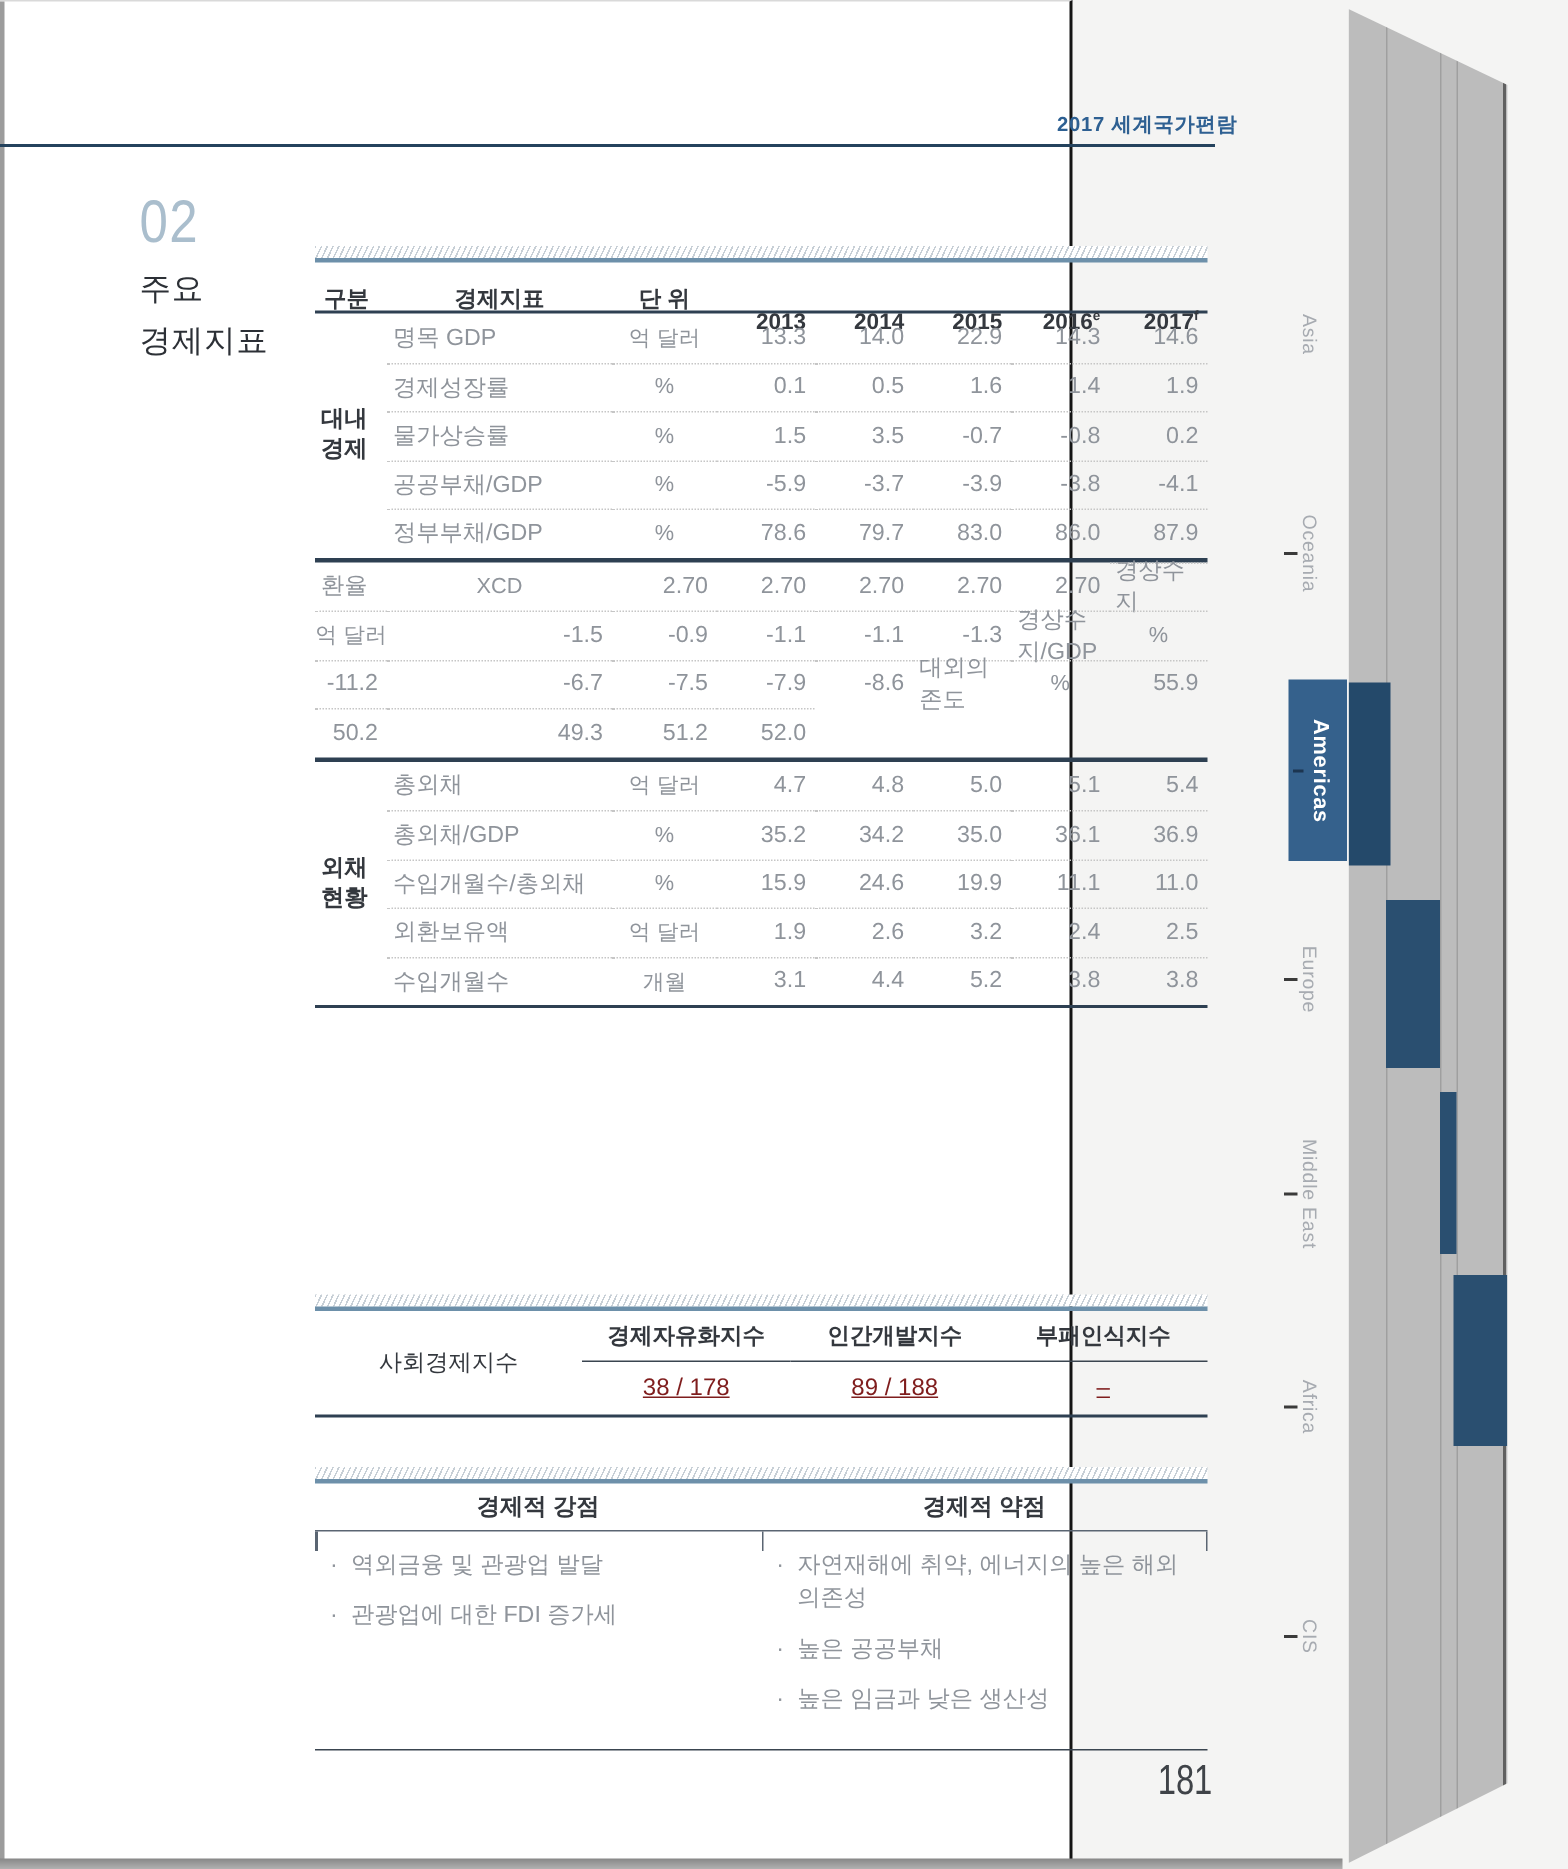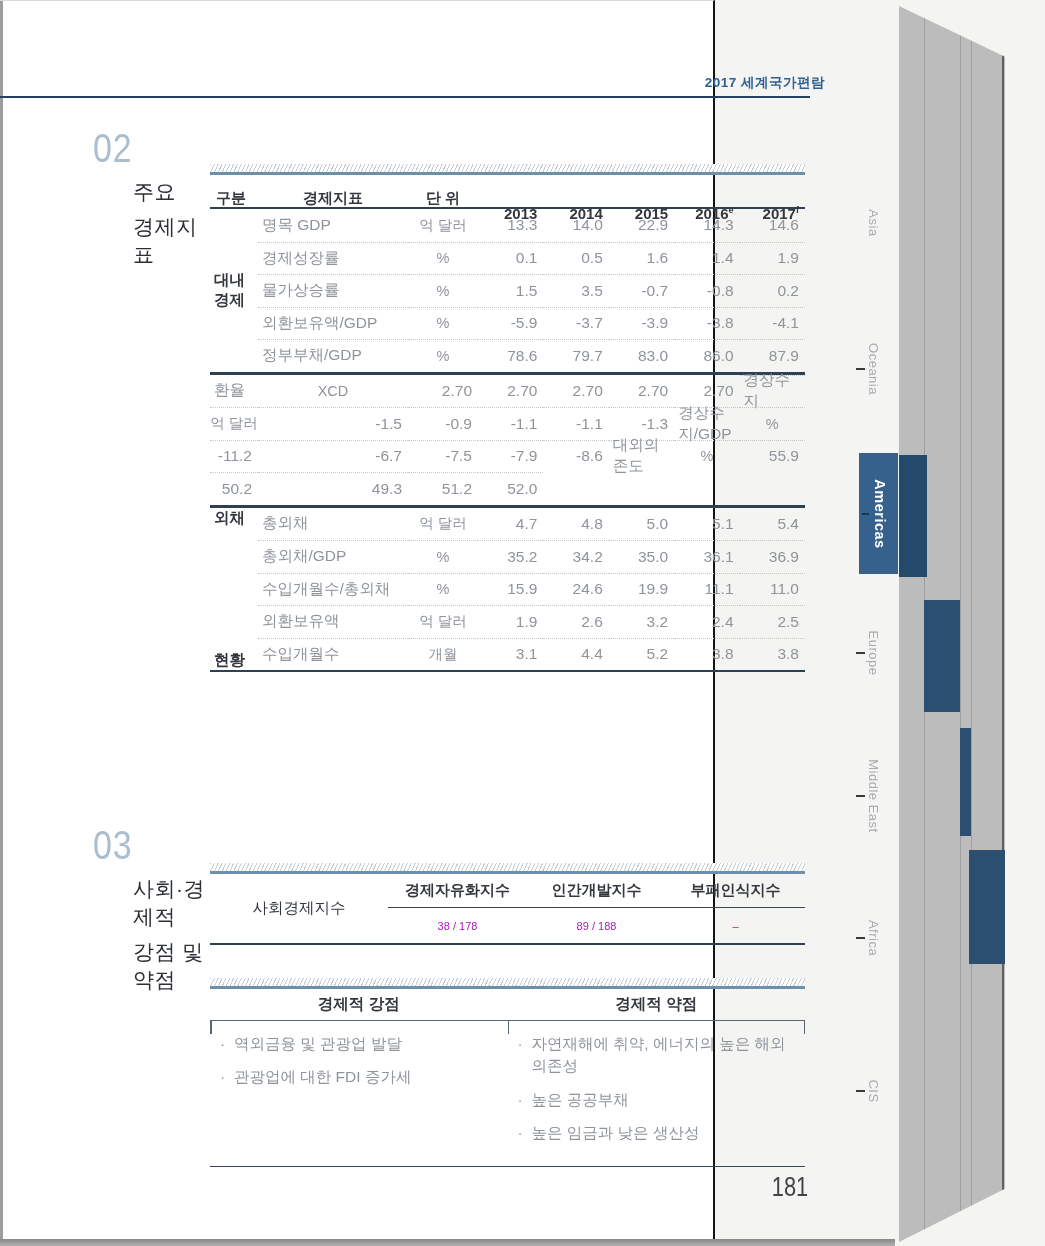--- a/index.html
+++ b/index.html
@@ -42,21 +42,21 @@
     letter-spacing:0.5px;
   }
   .header-rule { position:absolute; left:0; top:95px; width:810px; height:2px; background:#24425d; }
 
   
   .section-block { position:absolute; left:93px; width:120px; }
   .section-number {
     font-size:40px; color:#aabecd; letter-spacing:1px;
     transform:scaleX(0.85); transform-origin:left center;
   }
-  .section-title-line { font-size:21px; color:#2c3036; margin-top:7px; letter-spacing:0.5px;margin-left:40px; }
+  .section-title-line { font-size:21px; color:#2c3036; margin-top:7px; letter-spacing:0.5px; }
 
   
   .hatch-band {
     height:11px;
     background:repeating-linear-gradient(115deg,#c7cfd6 0 1px,#ffffff 1px 3.5px);
     border-bottom:3px solid #6d90aa;
   }
 
   
   .econ-table { position:absolute; left:210px; top:163px; width:595px; }
@@ -97,21 +97,21 @@
     grid-row:1 / span 2; display:flex; align-items:center; justify-content:center;
     font-size:15.5px; font-weight:normal; color:#34383e;
   }
   .social-head {
     height:34px; display:flex; align-items:center; justify-content:center;
     font-size:15px; font-weight:bold; color:#34383e;
     border-bottom:1.5px solid #3a4550;
   }
   .social-val {
     height:35px; display:flex; align-items:center; justify-content:center;
-    font-size:11px; color:#a21caf;
+    font-size:16px; color:#7f1d1d;text-decoration:underline;
   }
 
   
   .sw-block { position:absolute; left:210px; top:977px; width:595px; }
   .sw-heads { display:flex; height:31px; align-items:center; }
   .sw-heads div { width:50%; text-align:center; font-size:15.5px; font-weight:bold; color:#34383e; }
   .sw-body {
     position:relative; display:flex;
     border-top:1.5px solid #5a6572; border-bottom:1.5px solid #3a4550;
     min-height:118px; padding-top:8px; padding-bottom:10px;
@@ -190,21 +190,21 @@
           <div class="econ-cell c-val row-sep">1.6</div>
           <div class="econ-cell c-val row-sep">1.4</div>
           <div class="econ-cell c-val row-sep">1.9</div>
           <div class="econ-cell c-ind row-sep">물가상승률</div>
           <div class="econ-cell c-unit row-sep">%</div>
           <div class="econ-cell c-val row-sep">1.5</div>
           <div class="econ-cell c-val row-sep">3.5</div>
           <div class="econ-cell c-val row-sep">-0.7</div>
           <div class="econ-cell c-val row-sep">-0.8</div>
           <div class="econ-cell c-val row-sep">0.2</div>
-          <div class="econ-cell c-ind row-sep">외환보유액/GDP</div>
+          <div class="econ-cell c-ind row-sep">공공부채/GDP</div>
           <div class="econ-cell c-unit row-sep">%</div>
           <div class="econ-cell c-val row-sep">-5.9</div>
           <div class="econ-cell c-val row-sep">-3.7</div>
           <div class="econ-cell c-val row-sep">-3.9</div>
           <div class="econ-cell c-val row-sep">-3.8</div>
           <div class="econ-cell c-val row-sep">-4.1</div>
           <div class="econ-cell c-ind row-sep">정부부채/GDP</div>
           <div class="econ-cell c-unit row-sep">%</div>
           <div class="econ-cell c-val row-sep">78.6</div>
           <div class="econ-cell c-val row-sep">79.7</div>
@@ -236,21 +236,21 @@
           <div class="econ-cell c-val row-sep">-8.6</div>
           <div class="econ-cell c-ind row-sep">대외의존도</div>
           <div class="econ-cell c-unit row-sep">%</div>
           <div class="econ-cell c-val row-sep">55.9</div>
           <div class="econ-cell c-val row-sep">50.2</div>
           <div class="econ-cell c-val row-sep">49.3</div>
           <div class="econ-cell c-val row-sep">51.2</div>
           <div class="econ-cell c-val row-sep">52.0</div>
         </div>
         <div class="econ-group">
-          <div class="group-label" style="grid-row: 1 / span 5; justify-content: space-between;">
+          <div class="group-label" style="grid-row: 1 / span 5;">
             <div>외채</div>
             <div>현황</div>
           </div>
           <div class="econ-cell c-ind">총외채</div>
           <div class="econ-cell c-unit">억 달러</div>
           <div class="econ-cell c-val">4.7</div>
           <div class="econ-cell c-val">4.8</div>
           <div class="econ-cell c-val">5.0</div>
           <div class="econ-cell c-val">5.1</div>
           <div class="econ-cell c-val">5.4</div>
@@ -279,25 +279,20 @@
           <div class="econ-cell c-unit row-sep">개월</div>
           <div class="econ-cell c-val row-sep">3.1</div>
           <div class="econ-cell c-val row-sep">4.4</div>
           <div class="econ-cell c-val row-sep">5.2</div>
           <div class="econ-cell c-val row-sep">3.8</div>
           <div class="econ-cell c-val row-sep">3.8</div>
         </div>
       </div>
   </div>
 
-  <div class="section-block" style="top:822px;">
-    <div class="section-number">03</div>
-    <div class="section-title-line">사회·경제적</div>
-    <div class="section-title-line">강점 및 약점</div>
-  </div>
 
   <div class="social-table">
     <div class="hatch-band"></div>
     <div class="social-grid">
       <div class="social-label">사회경제지수</div>
       <div class="social-head">경제자유화지수</div>
       <div class="social-head">인간개발지수</div>
       <div class="social-head">부패인식지수</div>
       <div class="social-val">38 / 178</div>
       <div class="social-val">89 / 188</div>

